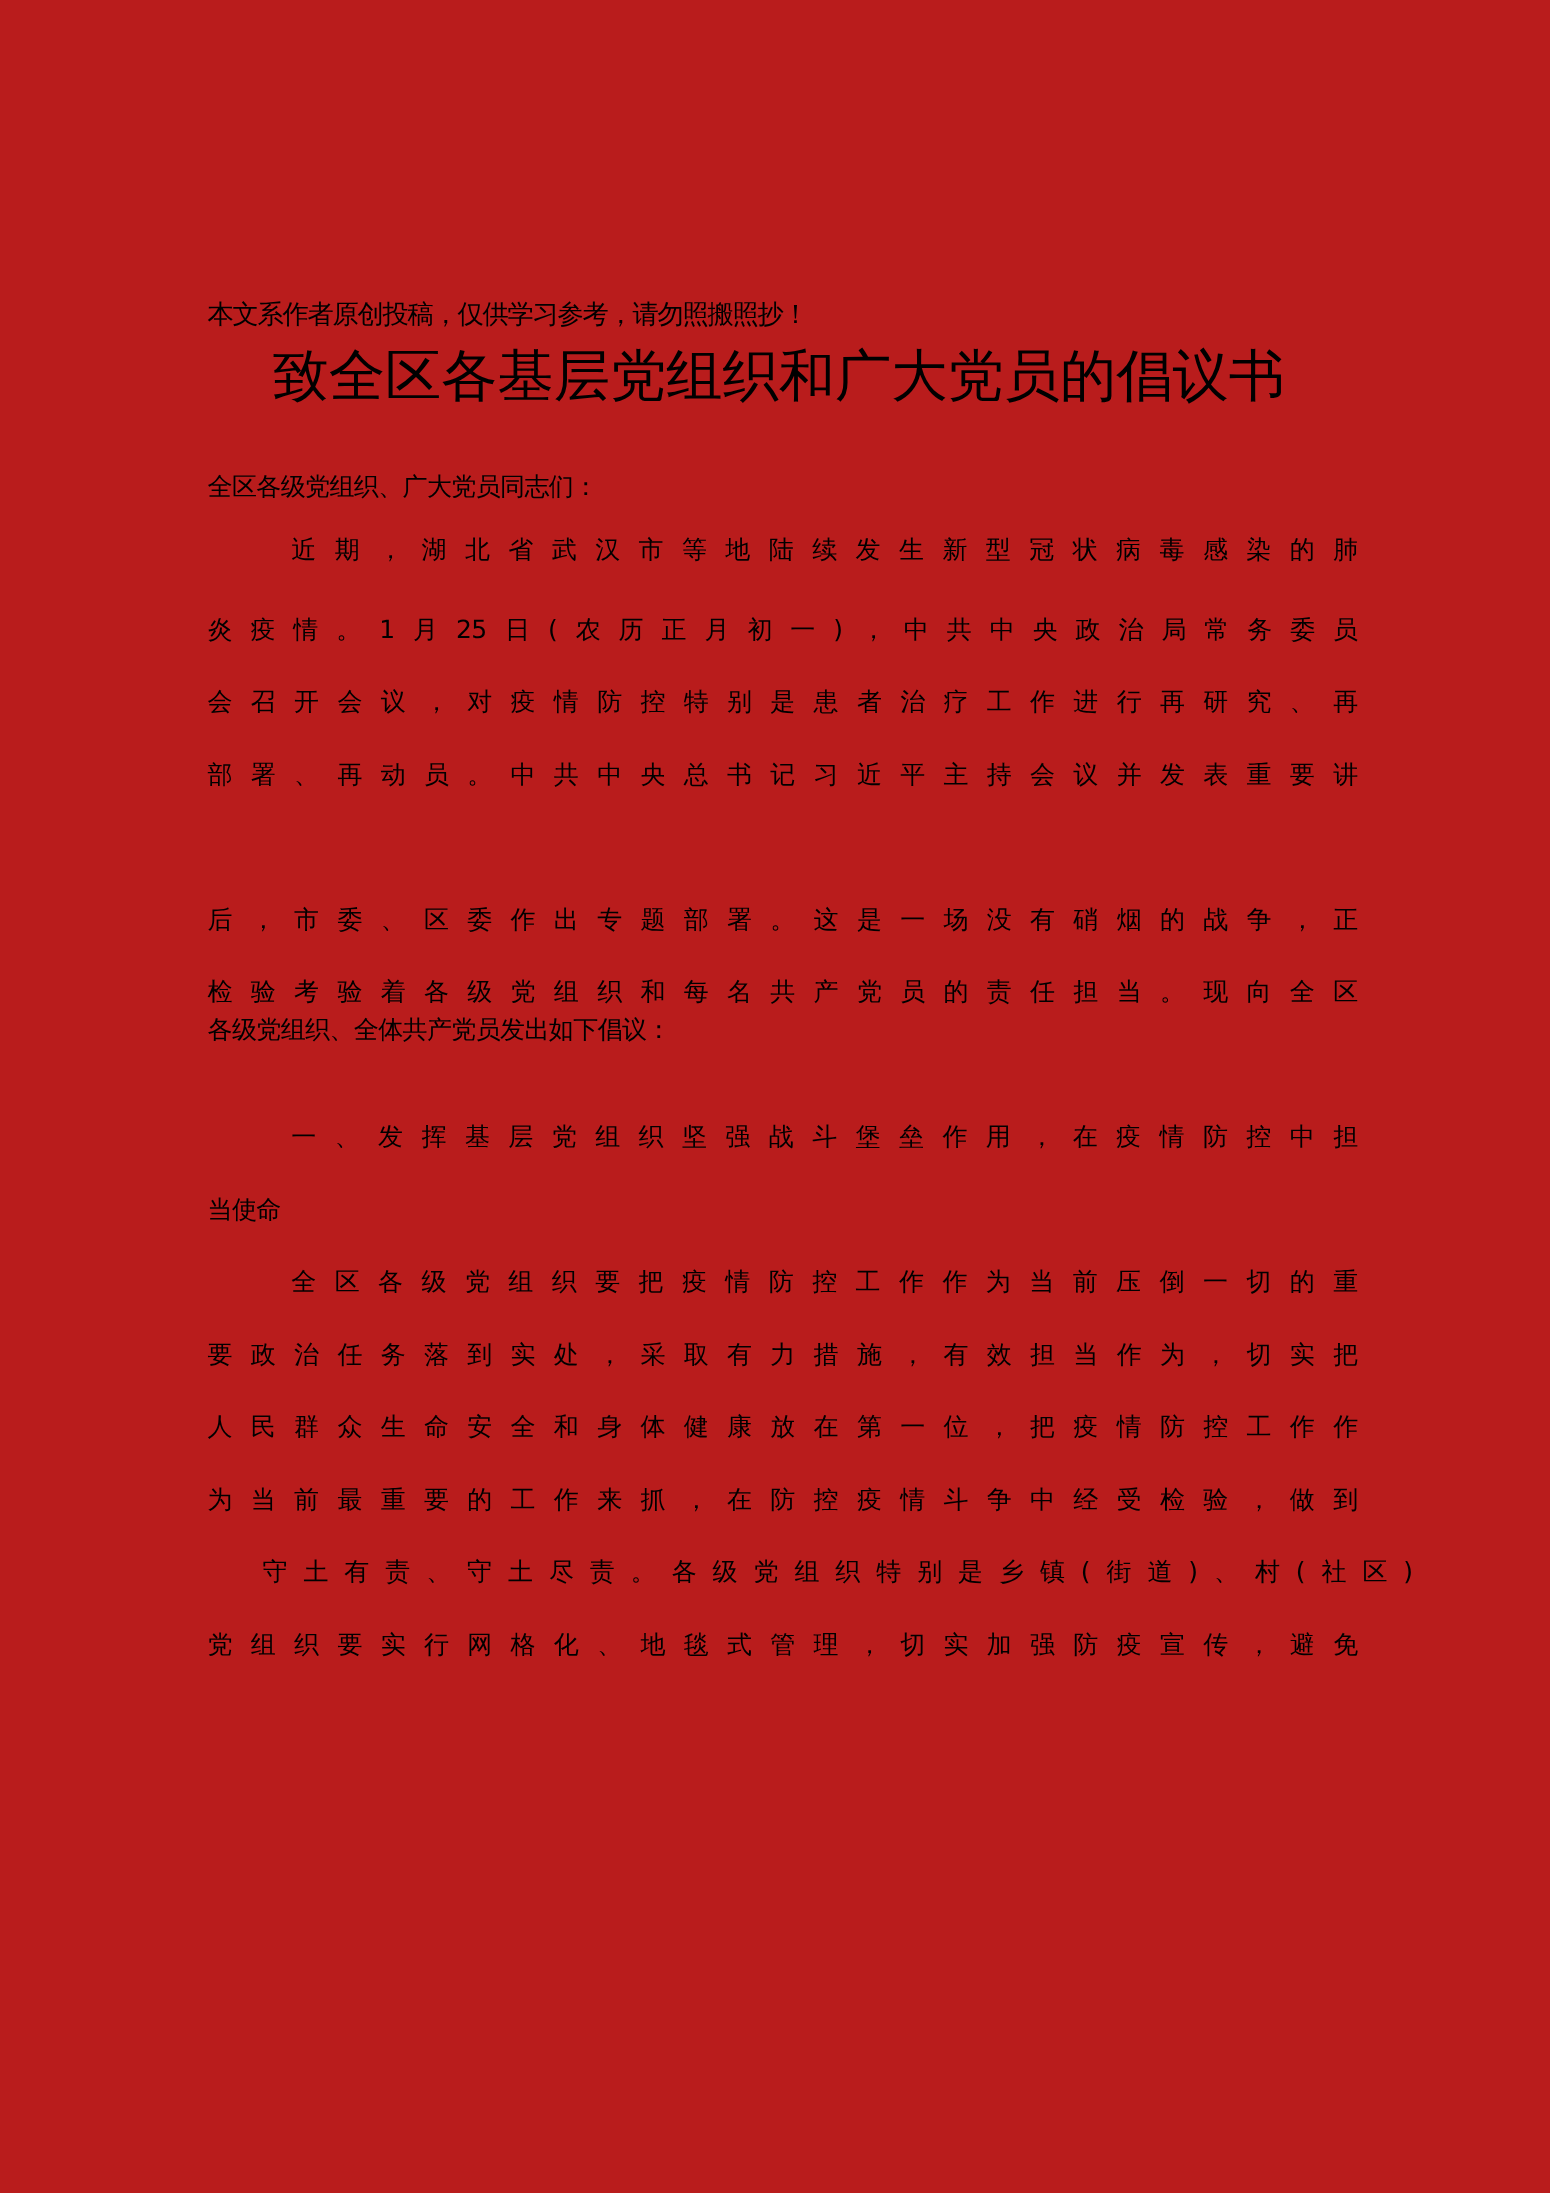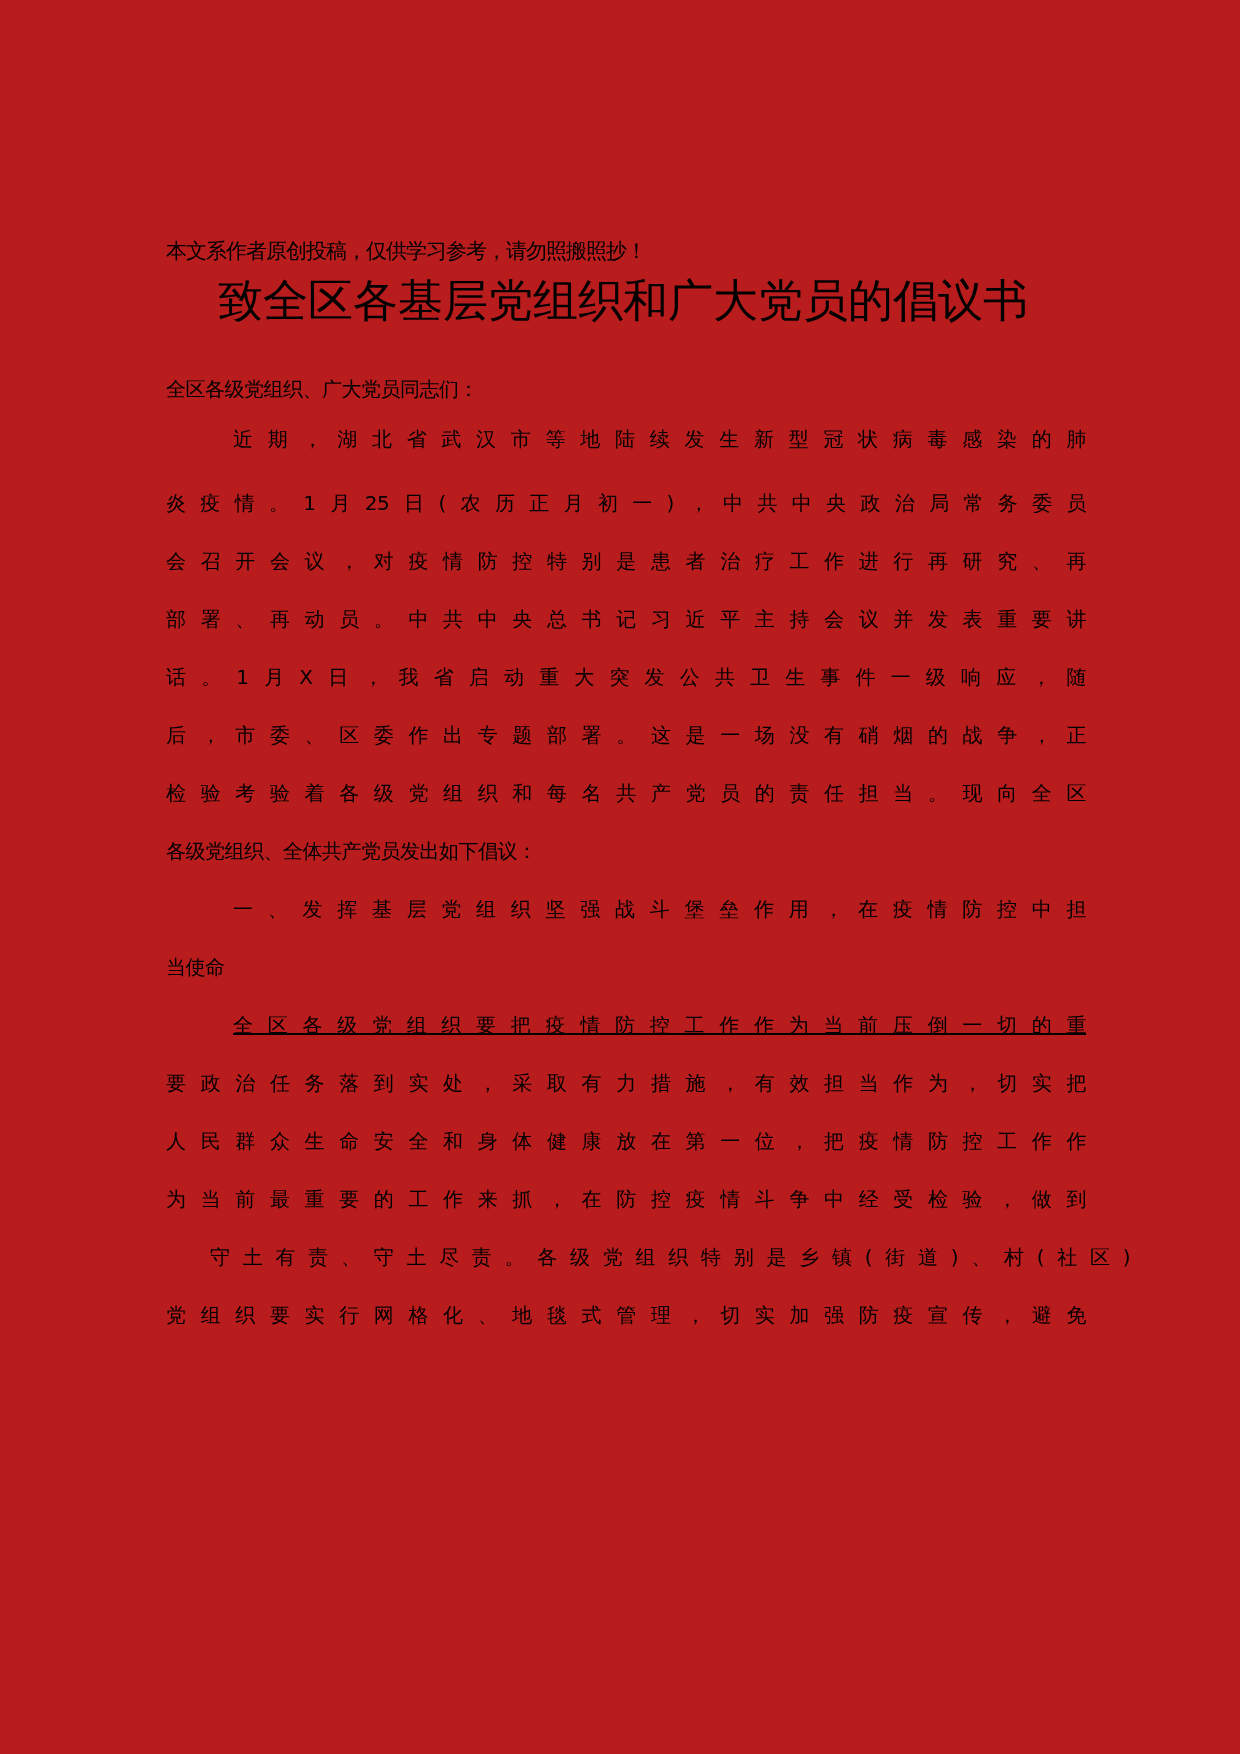--- a/index.html
+++ b/index.html
@@ -21,27 +21,26 @@
 
 <div class="page">
   <div class="notice">本文系作者原创投稿，仅供学习参考，请勿照搬照抄！</div>
   <div class="title">致全区各基层党组织和广大党员的倡议书</div>
   <div class="line last" style="top:364px;">全区各级党组织、广大党员同志们：</div>
 
   <div class="line indent" style="top:414px;">近期，湖北省武汉市等地陆续发生新型冠状病毒感染的肺</div>
   <div class="line" style="top:478px;">炎疫情。1月25日(农历正月初一)，中共中央政治局常务委员</div>
   <div class="line" style="top:536px;">会召开会议，对疫情防控特别是患者治疗工作进行再研究、再</div>
   <div class="line" style="top:594px;">部署、再动员。中共中央总书记习近平主持会议并发表重要讲</div>
-  <div class="line" style="top:652px;">话。1月X日，我省启动重大突发公共卫生事件一级响应，随</div>
   <div class="line" style="top:710px;">后，市委、区委作出专题部署。这是一场没有硝烟的战争，正</div>
   <div class="line" style="top:768px;">检验考验着各级党组织和每名共产党员的责任担当。现向全区</div>
-  <div class="line last" style="top:826px;">各级党组织、全体共产党员发出如下倡议：</div>
+  <div class="line last" style="top:798px;">各级党组织、全体共产党员发出如下倡议：</div>
 
   <div class="line indent heading" style="top:884px;">一、发挥基层党组织坚强战斗堡垒作用，在疫情防控中担</div>
   <div class="line last heading" style="top:942px;">当使命</div>
 
-  <div class="line indent" style="top:1000px;text-decoration:underline;">全区各级党组织要把疫情防控工作作为当前压倒一切的重</div>
+  <div class="line indent" style="top:1000px;">全区各级党组织要把疫情防控工作作为当前压倒一切的重</div>
   <div class="line" style="top:1058px;">要政治任务落到实处，采取有力措施，有效担当作为，切实把</div>
   <div class="line" style="top:1116px;">人民群众生命安全和身体健康放在第一位，把疫情防控工作作</div>
   <div class="line" style="top:1174px;">为当前最重要的工作来抓，在防控疫情斗争中经受检验，做到</div>
   <div class="line" style="top:1232px;margin-left:44px;">守土有责、守土尽责。各级党组织特别是乡镇(街道)、村(社区)</div>
   <div class="line" style="top:1290px;">党组织要实行网格化、地毯式管理，切实加强防疫宣传，避免</div>
 </div>
 
 </body></html>

